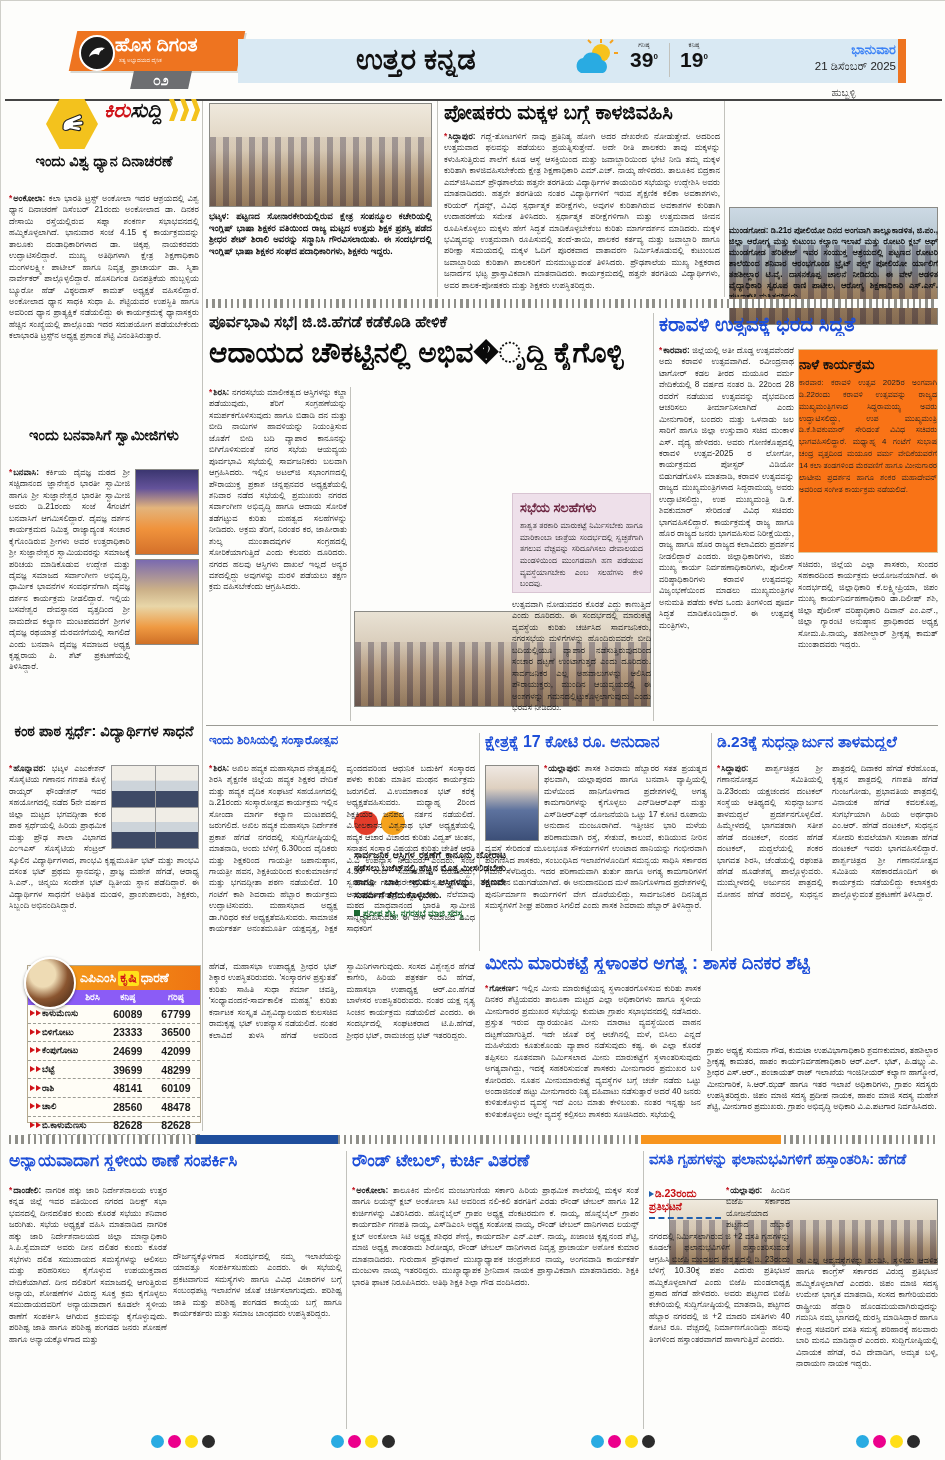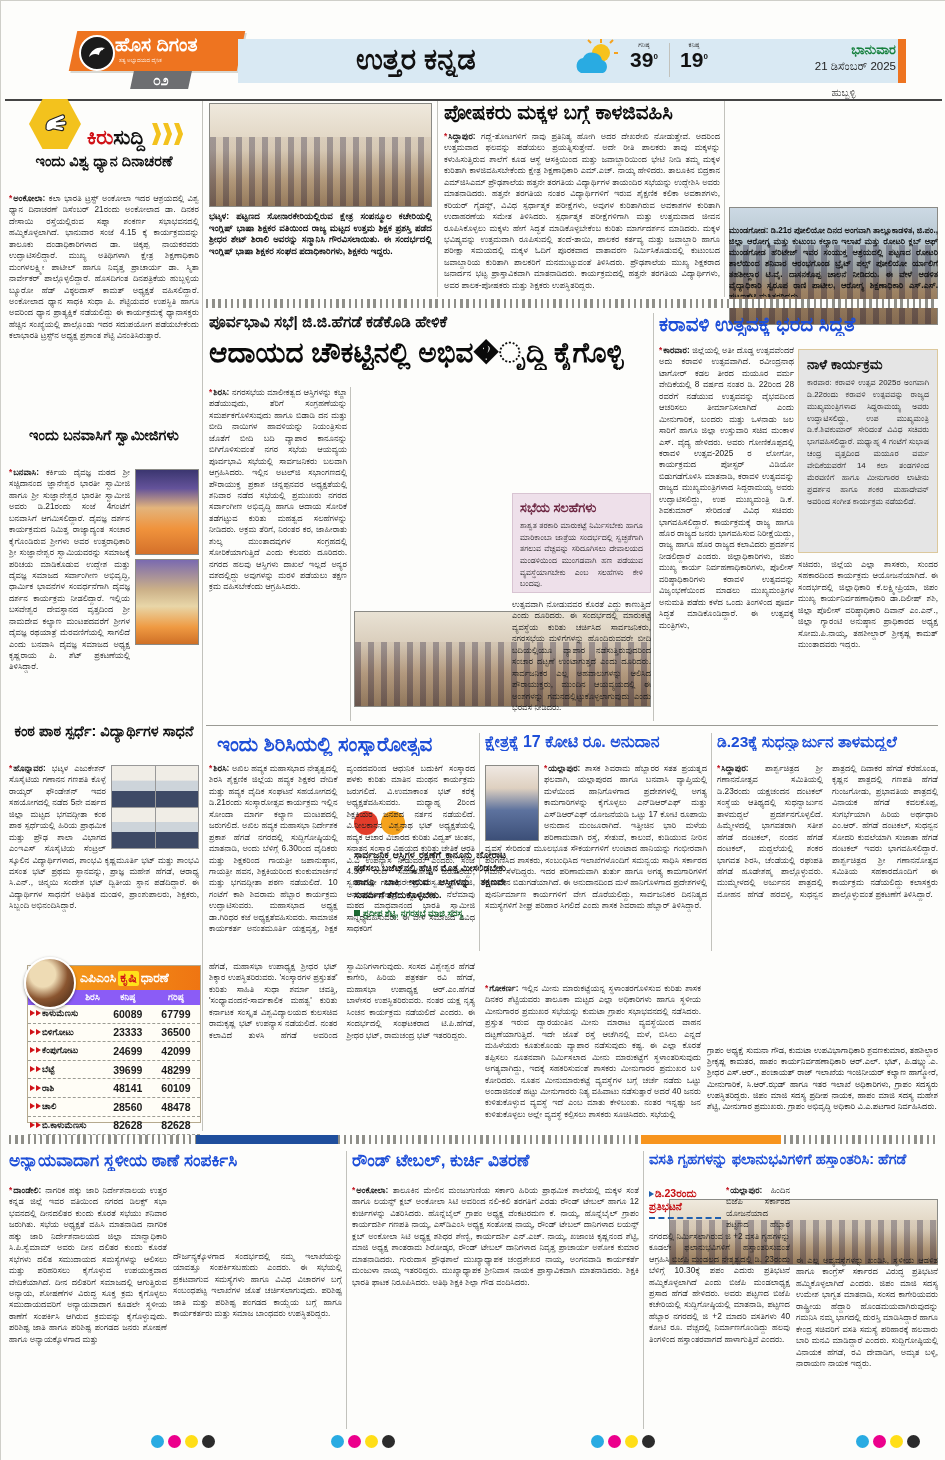--- a/index.html
+++ b/index.html
@@ -55,21 +55,21 @@
   .qmark{position:relative;display:inline-block;width:24px;height:24px;border-radius:50%;margin-right:3px;}
   .qmark::after{content:"";position:absolute;left:2px;bottom:-7px;width:0;height:0;
       border-left:10px solid transparent;border-top:10px solid inherit;}
   .q1{background:#e23c2a;}.q1::after{border-top-color:#e23c2a;}
   .q2{background:#f5a21b;}.q2::after{border-top-color:#f5a21b;}
   .quote-text{font-size:9.3px;font-weight:bold;line-height:1.45;text-align:justify;color:#101010;}
   .attr{font-size:8.6px;font-weight:bold;color:#1c6b32;margin-top:5px;}
   .attr .sq{display:inline-block;width:6px;height:6px;background:#1c6b32;margin-right:3px;}
   .pinkbox{background:#eee0ea;border:1px solid #d8c4d2;box-sizing:border-box;padding:6px 7px;}
   .pinkbox .box-title{color:#6b2440;font-size:13px;margin-bottom:4px;}
-  .beigebox{background:#e5e5e5;border:1px solid #dcc89c;box-sizing:border-box;padding:7px 8px;}
+  .beigebox{background:#f97316;border:1px solid #dcc89c;box-sizing:border-box;padding:7px 0;}
   .beigebox .box-title{color:#101010;font-size:13.5px;margin-bottom:4px;}
   .boxtext{font-size:8.4px;line-height:1.5;text-align:justify;color:#222;}
   .protest{float:left;width:72px;margin:2px 5px 2px 0;border-bottom:2px dashed #1f5fae;padding-bottom:3px;}
   .protest .pt{color:#c60f12;font-weight:bold;font-size:10.5px;line-height:1.25;}
   .dotrow{position:absolute;display:flex;gap:4px;}
   .dot{width:13px;height:13px;border-radius:50%;}
   .collage{float:right;width:86px;height:82px;margin:2px 0 2px 5px;border:1px solid #999;
       display:grid;grid-template-columns:1fr 1fr;grid-auto-rows:1fr;gap:1px;background:#999;}
   .collage div{background:linear-gradient(180deg,#f0ede6 0 35%,#cdd4da 36% 60%,#3e4a66 61% 100%);}
   .swamis{float:right;width:64px;margin:2px 0 2px 5px;}
@@ -113,28 +113,28 @@
     <div style="font-size:6.5px;color:#333;">ಗರಿಷ್ಠ</div>
     <div style="font-size:21px;font-weight:bold;color:#111;line-height:1;"><span>39</span><sup style="font-size:8px;">0</sup></div>
   </div>
   <div class="abs vrule" style="left:668px;top:42px;height:34px;"></div>
   <div class="abs" style="left:672px;top:40px;width:42px;text-align:center;">
     <div style="font-size:6.5px;color:#333;">ಕನಿಷ್ಠ</div>
     <div style="font-size:21px;font-weight:bold;color:#111;line-height:1;"><span>19</span><sup style="font-size:8px;">0</sup></div>
   </div>
 
   <div class="abs" style="left:740px;top:41px;width:155px;text-align:right;">
-    <div style="color:#15803d;font-weight:bold;font-size:13px;">ಭಾನುವಾರ</div>
+    <div style="color:#3b82f6;font-weight:bold;font-size:13px;">ಭಾನುವಾರ</div>
     <div style="color:#222;font-size:11.5px;margin-top:2px;">21 ಡಿಸೆಂಬರ್ 2025</div>
   </div>
   <div class="abs" style="left:897px;top:38px;width:8px;height:44px;background:#ee7420;"></div>
   <div class="abs" style="left:790px;top:86px;width:105px;text-align:center;font-size:10px;color:#333;">ಹುಬ್ಬಳ್ಳಿ</div>
   <div class="abs hrule" style="left:4px;top:98px;width:937px;height:1.5px;background:#444;"></div>
 
-  <div class="abs" style="left:28px;top:98px;width:170px;height:50px;display:flex;align-items:flex-end;">
+  <div class="abs" style="left:45px;top:98px;width:170px;height:50px;display:flex;align-items:flex-start;font-style:italic;">
     <span class="hex">
       <svg viewBox="0 0 30 30" width="30" height="30">
         <path d="M6 20 Q5 12 12 10 L22 6 Q24 5.5 24.5 7.5 Q25 9 23 10 L16 13 L24 12 Q26 12 26 14 Q26 16 24 16 L16 17 L22 18 Q24 18.5 23.5 20.5 Q23 22 21 21.5 L13 20 Q8 23 6 20 Z" fill="#fff" stroke="#222" stroke-width="1.2"></path>
       </svg>
     </span>
     <span style="margin-left:6px;font-size:20px;font-weight:bold;">
       <span style="color:#d01217;">ಕಿರು</span><span style="color:#111;">ಸುದ್ದಿ</span>
     </span>
     <span style="margin-left:5px;"><i class="chev"></i><i class="chev"></i><i class="chev"></i></span>
   </div>
@@ -264,21 +264,21 @@
   </div>
   <div class="beigebox abs" style="left:797px;top:348px;width:140px;height:204px;overflow:hidden;">
     <div class="box-title">ನಾಳೆ ಕಾರ್ಯಕ್ರಮ</div>
     <div class="boxtext" style="font-size:7.9px;">ಕಾರವಾರ: ಕರಾವಳಿ ಉತ್ಸವ 2025ರ ಅಂಗವಾಗಿ ಡಿ.22ರಂದು ಕರಾವಳಿ ಉತ್ಸವವನ್ನು ರಾಜ್ಯದ ಮುಖ್ಯಮಂತ್ರಿಗಳಾದ ಸಿದ್ದರಾಮಯ್ಯ ಅವರು ಉದ್ಘಾಟಿಸಲಿದ್ದು, ಉಪ ಮುಖ್ಯಮಂತ್ರಿ ಡಿ.ಕೆ.ಶಿವಕುಮಾರ್ ಸೇರಿದಂತೆ ವಿವಿಧ ಸಚಿವರು ಭಾಗವಹಿಸಲಿದ್ದಾರೆ. ಮಧ್ಯಾಹ್ನ 4 ಗಂಟೆಗೆ ಸುಭಾಷ ಚಂದ್ರ ವೃತ್ತದಿಂದ ಮಯೂರ ವರ್ಮ ವೇದಿಕೆಯವರೆಗೆ 14 ಕಲಾ ತಂಡಗಳಿಂದ ಮೆರವಣಿಗೆ ಹಾಗೂ ಮೀನುಗಾರರ ಲಾಟೀನು ಪ್ರದರ್ಶನ ಹಾಗೂ ಶಂಕರ ಮಹಾದೇವನ್ ಅವರಿಂದ ಸಂಗೀತ ಕಾರ್ಯಕ್ರಮ ನಡೆಯಲಿದೆ.</div>
   </div>
   <div class="abs bodytext" style="left:797px;top:558px;width:140px;height:90px;">ಸಚಿವರು, ಜಿಲ್ಲೆಯ ಎಲ್ಲಾ ಶಾಸಕರು, ಸುಂದರ ಸಹಕಾರದಿಂದ ಕಾರ್ಯಕ್ರಮ ಆಯೋಜನೆಯಾಗಿದೆ. ಈ ಸಂದರ್ಭದಲ್ಲಿ ಜಿಲ್ಲಾಧಿಕಾರಿ ಕೆ.ಲಕ್ಷ್ಮೀಪ್ರಿಯಾ, ಜಿಪಂ ಮುಖ್ಯ ಕಾರ್ಯನಿರ್ವಹಣಾಧಿಕಾರಿ ಡಾ.ದಿಲೀಷ್ ಶಶಿ, ಜಿಲ್ಲಾ ಪೊಲೀಸ್ ವರಿಷ್ಠಾಧಿಕಾರಿ ದಿವಾನ್ ಎಂ.ಎನ್., ಜಿಲ್ಲಾ ಗ್ಯಾರಂಟಿ ಅನುಷ್ಠಾನ ಪ್ರಾಧಿಕಾರದ ಅಧ್ಯಕ್ಷ ಸೋಮ.ಪಿ.ನಾಯ್ಕ, ತಹಶೀಲ್ದಾರ್ ಶ್ರೀಕೃಷ್ಣ ಕಾಮತ್ ಮುಂತಾದವರು ಇದ್ದರು.</div>
   <div class="photo ph-room people abs" style="left:668px;top:652px;width:269px;height:66px;"></div>
 
   <div class="abs hrule" style="left:205px;top:724px;width:732px;"></div>
 
-  <div class="abs secthead" style="left:216px;top:732px;width:266px;font-size:20px;">ಇಂದು ಶಿರಿಸಿಯಲ್ಲಿ ಸಂಸ್ಕಾರೋತ್ಸವ</div>
+  <div class="abs secthead" style="left:208px;top:732px;width:266px;font-size:12px;">ಇಂದು ಶಿರಿಸಿಯಲ್ಲಿ ಸಂಸ್ಕಾರೋತ್ಸವ</div>
   <div class="abs bodytext cols2" style="left:208px;top:762px;width:266px;height:278px;">
     <span class="star">*</span><span class="dl">ಶಿರಸಿ:</span> <span>ಅಖಿಲ ಹವ್ಯಕ ಮಹಾಸಭಾದ ನೇತೃತ್ವದಲ್ಲಿ ಶಿರಸಿ ಶೈಕ್ಷಣಿಕ ಜಿಲ್ಲೆಯ ಹವ್ಯಕ ಶಿಕ್ಷಕರ ವೇದಿಕೆ ಮತ್ತು ಹವ್ಯಕ ವೈದಿಕ ಸಂಘಟನೆ ಸಹಯೋಗದಲ್ಲಿ ಡಿ.21ರಂದು ಸಂಸ್ಕಾರೋತ್ಸವ ಕಾರ್ಯಕ್ರಮ ಇಲ್ಲಿನ ಸೋಂದಾ ಮಾರ್ಗ ಕಲ್ಯಾಣ ಮಂಟಪದಲ್ಲಿ ಜರುಗಲಿದೆ. ಅಖಿಲ ಹವ್ಯಕ ಮಹಾಸಭಾ ನಿರ್ದೇಶಕ ಪ್ರಕಾಶ ಹೆಗಡೆ ನಗರದಲ್ಲಿ ಸುದ್ದಿಗೋಷ್ಠಿಯಲ್ಲಿ ಮಾತನಾಡಿ, ಅಂದು ಬೆಳಿಗ್ಗೆ 6.30ರಿಂದ ವೈದಿಕರು ಮತ್ತು ಶಿಕ್ಷಕರಿಂದ ಗಾಯತ್ರೀ ಜಪಾನುಷ್ಠಾನ, ಗಾಯತ್ರೀ ಹವನ, ಶಿಕ್ಷಕಿಯರಿಂದ ಕುಂಕುಮಾರ್ಚನೆ ಮತ್ತು ಭಗವದ್ಗೀತಾ ಪಠಣ ನಡೆಯಲಿದೆ. 10 ಗಂಟೆಗೆ ಕಾಶಿ ಶಿವರಾಮ ಹೆಬ್ಬಾರ ಕಾರ್ಯಕ್ರಮ ಉದ್ಘಾಟಿಸುವರು. ಮಹಾಸಭಾದ ಅಧ್ಯಕ್ಷ ಡಾ.ಗಿರಿಧರ ಕಜೆ ಅಧ್ಯಕ್ಷತೆವಹಿಸುವರು. ಸಾಮಾಜಿಕ ಕಾರ್ಯಕರ್ತ ಅನಂತಮೂರ್ತಿ ಯಕ್ಷವೃತ್ತ, ಶಿಕ್ಷಕ ವೃಂದದವರಿಂದ ಆಧುನಿಕ ಬದುಕಿಗೆ ಸಂಸ್ಕಾರದ ಪಳಕು ಕುರಿತು ಮಾತಿನ ಮಂಥನ ಕಾರ್ಯಕ್ರಮ ಜರುಗಲಿದೆ. ವಿ.ಉಮಾಕಾಂತ ಭಟ್ ಕರೆಕ್ಕೆ ಅಧ್ಯಕ್ಷತೆವಹಿಸುವರು. ಮಧ್ಯಾಹ್ನ 2ರಿಂದ ಶಿಕ್ಷಕಿಯರ ಜನಪದ ನರ್ತನ ನಡೆಯಲಿದೆ. ವಿ.ನೀಲಕಾನನ ವಿಶ್ವನಾಥ ಭಟ್ ಅಧ್ಯಕ್ಷತೆಯಲ್ಲಿ ಹವ್ಯಕ ಆಚಾರ ವಿಚಾರದ ಕುರಿತು ವಿದ್ವತ್ ಚಿಂತನ, ಸನಾತನ ಸಂಸ್ಕಾರ ವಿಷಯದ ಕುರಿತು ಚೇತಿಕೆ ಆರತಿ ವಿ.ವಿ ಉಪನ್ಯಾಸ ನೀಡುವರು ಎಂದರು. ಸಂಜೆ 4.30 ರಿಂದ ಸಮಾರೋಪ ಜರುಗಲಿದ್ದು, ಸ್ವರ್ಣವಲ್ಲೀ ಗಂಗಾಧರೇಂದ್ರ ಸರಸ್ವತೀ ಸ್ವಾಮೀಜಿ, ಆನಂದಬೋಧೇಂದ್ರ ಸ್ವಾಮೀಜಿ, ನೆಲೆಮಾವು ಮಠದ ಮಾಧವಾನಂದ ಭಾರತಿ ಸ್ವಾಮೀಜಿ ಸಾನ್ನಿಧ್ಯವಹಿಸುವರು. ಈ ವೇಳೆ ಸಮಾಜದ ವಿವಿಧ ಸಾಧಕರಿಗೆ</span>
   </div>
 
   <div class="abs bodytext cols2" style="left:208px;top:960px;width:266px;height:82px;">ಹೆಗಡೆ, ಮಹಾಸಭಾ ಉಪಾಧ್ಯಕ್ಷ ಶ್ರೀಧರ ಭಟ್ ಶಿಕ್ಕಾರ ಉಪಸ್ಥಿತರಿರುವರು. 'ಸಂಸ್ಕಾರಗಳ ಪ್ರಸ್ತುತತೆ' ಕುರಿತು ಸಾಹಿತಿ ಸುಧಾ ಶರ್ಮಾ ಚವತ್ತಿ, 'ಸಂಧ್ಯಾವಂದನೆ-ಸಾರ್ವಕಾಲಿಕ ಮಹತ್ವ' ಕುರಿತು ಕರ್ನಾಟಕ ಸಂಸ್ಕೃತ ವಿಶ್ವವಿದ್ಯಾಲಯದ ಕುಲಸಚಿವ ರಾಮಕೃಷ್ಣ ಭಟ್ ಉಪನ್ಯಾಸ ನಡೆಯಲಿದೆ. ನಂತರ ಕಲಾವಿದೆ ತುಳಸಿ ಹೆಗಡೆ ಅವರಿಂದ ಸ್ವಾಮಿನಿಗಳಾಗುವುದು. ಸಂಸದ ವಿಶ್ವೇಶ್ವರ ಹೆಗಡೆ ಕಾಗೇರಿ, ಹಿರಿಯ ಪತ್ರಕರ್ತ ರವಿ ಹೆಗಡೆ, ಮಹಾಸಭಾ ಉಪಾಧ್ಯಕ್ಷ ಆರ್.ಎಂ.ಹೆಗಡೆ ಬಾಳೇಸರ ಉಪಸ್ಥಿತರಿರುವರು. ನಂತರ ಯಕ್ಷ ನೃತ್ಯ ಸಿಂಚನ ಕಾರ್ಯಕ್ರಮ ನಡೆಯಲಿದೆ ಎಂದರು. ಈ ಸಂದರ್ಭದಲ್ಲಿ ಸಂಘಟಕರಾದ ಟಿ.ಪಿ.ಹೆಗಡೆ, ಶ್ರೀಧರ ಭಟ್, ರಾಮಚಂದ್ರ ಭಟ್ ಇತರರಿದ್ದರು.</div>
 
   <div class="abs vrule" style="left:478px;top:732px;height:218px;"></div>
 
   <div class="abs secthead" style="left:484px;top:732px;width:222px;font-size:16px;">ಕ್ಷೇತ್ರಕ್ಕೆ 17 ಕೋಟಿ ರೂ. ಅನುದಾನ</div>
   <div class="abs bodytext" style="left:484px;top:762px;width:222px;height:188px;">
@@ -286,20 +286,21 @@
     <span class="star">*</span><span class="dl">ಯಲ್ಲಾಪುರ:</span> <span>ಶಾಸಕ ಶಿವರಾಮ ಹೆಬ್ಬಾರರ ಸತತ ಪ್ರಯತ್ನದ ಫಲವಾಗಿ, ಯಲ್ಲಾಪುರದ ಹಾಗೂ ಬನವಾಸಿ ವ್ಯಾಪ್ತಿಯಲ್ಲಿ ಮಳೆಯಿಂದ ಹಾನಿಗೊಳಗಾದ ಪ್ರದೇಶಗಳಲ್ಲಿ ಅಗತ್ಯ ಕಾಮಗಾರಿಗಳನ್ನು ಕೈಗೊಳ್ಳಲು ಎನ್‌ಡಿಆರ್‌ಎಫ್ ಮತ್ತು ಎಸ್‌ಡಿಆರ್‌ಎಫ್ ಯೋಜನೆಯಡಿ ಒಟ್ಟು 17 ಕೋಟಿ ರೂಪಾಯಿ ಅನುದಾನ ಮಂಜೂರಾಗಿದೆ. ಇತ್ತೀಚಿನ ಭಾರಿ ಮಳೆಯ ಪರಿಣಾಮವಾಗಿ ರಸ್ತೆ, ಸೇತುವೆ, ಕಾಲುವೆ, ಕುಡಿಯುವ ನೀರಿನ ವ್ಯವಸ್ಥೆ ಸೇರಿದಂತೆ ಮೂಲಭೂತ ಸೌಕರ್ಯಗಳಿಗೆ ಉಂಟಾದ ಹಾನಿಯನ್ನು ಗಂಭೀರವಾಗಿ ಪರಿಗಣಿಸಿದ ಶಾಸಕರು, ಸಂಬಂಧಿಸಿದ ಇಲಾಖೆಗಳೊಂದಿಗೆ ಸಮನ್ವಯ ಸಾಧಿಸಿ ಸರ್ಕಾರದ ಗಮನ ಸೆಳೆದಿದ್ದರು. ಇದರ ಪರಿಣಾಮವಾಗಿ ತುರ್ತು ಹಾಗೂ ಅಗತ್ಯ ಕಾಮಗಾರಿಗಳಿಗೆ ಅನುದಾನ ಬಿಡುಗಡೆಯಾಗಿದೆ. ಈ ಅನುದಾನದಿಂದ ಮಳೆ ಹಾನಿಗೊಳಗಾದ ಪ್ರದೇಶಗಳಲ್ಲಿ ಪುನರ್ನಿರ್ಮಾಣ ಕಾರ್ಯಗಳಿಗೆ ವೇಗ ದೊರೆಯಲಿದ್ದು, ಸಾರ್ವಜನಿಕರ ದಿನನಿತ್ಯದ ಸಮಸ್ಯೆಗಳಿಗೆ ಶೀಘ್ರ ಪರಿಹಾರ ಸಿಗಲಿದೆ ಎಂದು ಶಾಸಕ ಶಿವರಾಮ ಹೆಬ್ಬಾರ್ ತಿಳಿಸಿದ್ದಾರೆ.</span>
   </div>
 
   <div class="abs vrule" style="left:710px;top:732px;height:218px;"></div>
 
   <div class="abs secthead" style="left:716px;top:732px;width:222px;font-size:15.5px;">ಡಿ.23ಕ್ಕೆ ಸುಧನ್ವಾರ್ಜುನ ತಾಳಮದ್ದಲೆ</div>
   <div class="abs bodytext cols2" style="left:716px;top:762px;width:221px;height:188px;">
     <span class="star">*</span><span class="dl">ಸಿದ್ದಾಪುರ:</span> <span>ಪಾರ್ಶ್ವಚಿತ್ರದ ಶ್ರೀ ಗಣಾನನೋತ್ಸವ ಸಮಿತಿಯಲ್ಲಿ ಡಿ.23ರಂದು ಯಕ್ಷಚಂದನ ದಂಟಕಲ್ ಸಂಸ್ಥೆಯ ಆತಿಥ್ಯದಲ್ಲಿ ಸುಧನ್ವಾರ್ಜುನ ತಾಳಮದ್ದಲೆ ಪ್ರದರ್ಶನಗೊಳ್ಳಲಿದೆ. ಹಿಮ್ಮೇಳದಲ್ಲಿ ಭಾಗವತರಾಗಿ ಸತೀಶ ಹೆಗಡೆ ದಂಟಕಲ್, ನಂದನ ಹೆಗಡೆ ದಂಟಕಲ್, ಮದ್ದಲೆಯಲ್ಲಿ ಶಂಕರ ಭಾಗವತ ಶಿರಸಿ, ಚೆಂಡೆಯಲ್ಲಿ ರಘುಪತಿ ಹೆಗಡೆ ಹೂಡೇಶಹ್ಮ ಪಾಲ್ಗೊಳ್ಳುವರು. ಮುಮ್ಮೇಳದಲ್ಲಿ ಅರ್ಜುನನ ಪಾತ್ರದಲ್ಲಿ ಮೋಹನ ಹೆಗಡೆ ಹರವಳ್ಳಿ, ಸುಧನ್ವನ ಪಾತ್ರದಲ್ಲಿ ದಿವಾಕರ ಹೆಗಡೆ ಕೆರೆಹೊಂಡ, ಕೃಷ್ಣನ ಪಾತ್ರದಲ್ಲಿ ಗಣಪತಿ ಹೆಗಡೆ ಗುಂಜಗೋಡು, ಪ್ರಭಾವತಿಯ ಪಾತ್ರದಲ್ಲಿ ವಿನಾಯಕ ಹೆಗಡೆ ಕವಲಕೊಪ್ಪ, ಸುಗರ್ಭೆಯಾಗಿ ಹಿರಿಯ ಅರ್ಥಧಾರಿ ಎಂ.ಆರ್. ಹೆಗಡೆ ದಂಟಕಲ್, ಸುಧನ್ವನ ಸೋದರಿ ಕುವಲೆಯಾಗಿ ಸುಜಾತಾ ಹೆಗಡೆ ದಂಟಕಲ್ ಇವರು ಭಾಗವಹಿಸಲಿದ್ದಾರೆ. ಪಾರ್ಶ್ವಚಿತ್ರದ ಶ್ರೀ ಗಣಾನನೋತ್ಸವ ಸಮಿತಿಯ ಸಹಕಾರದೊಂದಿಗೆ ಈ ಕಾರ್ಯಕ್ರಮ ನಡೆಯಲಿದ್ದು ಕಲಾಸಕ್ತರು ಪಾಲ್ಗೊಳ್ಳುವಂತೆ ಪ್ರಕಟಣೆಗೆ ತಿಳಿಸಿದ್ದಾರೆ.</span>
   </div>
 
+  <div class="abs secthead" style="left:484px;top:952px;width:454px;font-size:18px;">ಮೀನು ಮಾರುಕಟ್ಟೆ ಸ್ಥಳಾಂತರ ಅಗತ್ಯ : ಶಾಸಕ ದಿನಕರ ಶೆಟ್ಟಿ</div>
   <div class="abs bodytext" style="left:484px;top:982px;width:216px;height:146px;">
     <span class="star">*</span><span class="dl">ಗೋಕರ್ಣ:</span> <span>ಇಲ್ಲಿನ ಮೀನು ಮಾರುಕಟ್ಟೆಯನ್ನ ಸ್ಥಳಾಂತರಗೊಳಿಸುವ ಕುರಿತು ಶಾಸಕ ದಿನಕರ ಶೆಟ್ಟಿಯವರು ತಾಲೂಕಾ ಮಟ್ಟದ ಎಲ್ಲಾ ಅಧಿಕಾರಿಗಳು ಹಾಗೂ ಸ್ಥಳೀಯ ಮೀನುಗಾರರ ಪ್ರಮುಖರ ಸಭೆಯನ್ನು ಕುಮಟಾ ಗ್ರಾಪಂ ಸಭಾಭವನದಲ್ಲಿ ನಡೆಸಿದರು. ಪ್ರಸ್ತುತ ಇರುವ ದ್ವಾರಯಂತಿನ ಮೀನು ಮಾರಾಟ ವ್ಯವಸ್ಥೆಯಿಂದ ವಾಹನ ದಟ್ಟಣೆಯಾಗುತ್ತಿದೆ. ಇದೇ ಜೊತೆ ರಸ್ತೆ ಆಚೆಗಿನಲ್ಲಿ ಮಳೆ, ಬಿಸಿಲು ಎನ್ನದೆ ಮಹಿಳೆಯರು ಕೂತುಕೊಂಡು ವ್ಯಾಪಾರ ನಡೆಸುವುದು ಕಷ್ಟ. ಈ ಎಲ್ಲಾ ಕೊರತೆ ತಪ್ಪಿಸಲು ನೂತನವಾಗಿ ನಿರ್ಮಿಸಲಾದ ಮೀನು ಮಾರುಕಟ್ಟೆಗೆ ಸ್ಥಳಾಂತರಿಸುವುದು ಅಗತ್ಯವಾಗಿದ್ದು, ಇದಕ್ಕೆ ಸಹಕರಿಸುವಂತೆ ಶಾಸಕರು ಮೀನುಗಾರರ ಪ್ರಮುಖರ ಬಳಿ ಕೋರಿದರು. ನೂತನ ಮೀನುಮಾರುಕಟ್ಟೆ ವ್ಯವಸ್ಥೆಗಳ ಬಗ್ಗೆ ಚರ್ಚೆ ನಡೆದು ಒಟ್ಟು ಅಂದಾಜಿನಂತೆ ಹಟ್ಟು ಮೀನುಗಾರರು ನಿತ್ಯ ವಹಿವಾಟು ನಡೆಸುತ್ತಾರೆ ಅದರೆ 40 ಜನರು ಕುಳಿತುಕೊಳ್ಳುವ ವ್ಯವಸ್ಥೆ ಇದೆ ಎಂಬ ಮಾತು ಕೇಳಿಬಂತು. ನಂತರ ಇನ್ನಷ್ಟು ಜನ ಕುಳಿತುಕೊಳ್ಳಲು ಅಲ್ಲೇ ವ್ಯವಸ್ಥೆ ಕಲ್ಪಿಸಲು ಶಾಸಕರು ಸೂಚಿಸಿದರು. ಸಭೆಯಲ್ಲಿ</span>
   </div>
 
   <div class="abs caption" style="left:706px;top:1044px;width:231px;height:84px;font-weight:normal;font-size:8.3px;">ಗ್ರಾಪಂ ಅಧ್ಯಕ್ಷೆ ಸುಮನಾ ಗೌಡ, ಕುಮಟಾ ಉಪವಿಭಾಗಾಧಿಕಾರಿ ಶ್ರವಣಕುಮಾರ, ತಹಶಿಲ್ದಾರ ಶ್ರೀಕೃಷ್ಣ ಕಾಮತರ, ಹಾಪಂ ಕಾರ್ಯನಿರ್ವಹಣಾಧಿಕಾರಿ ಆರ್.ಎಲ್. ಭಟ್, ಪಿ.ಡಬ್ಲ್ಯು.ಎ. ಶ್ರೀಧರ ಎಸ್.ಆರ್., ಪಂಚಾಯತ್ ರಾಜ್ ಇಲಾಖೆಯ ಇಂಜಿನೀಯರ್ ಕಲ್ಯಾಣ ಹಾಗ್ಮೋರೆ, ಮೀನುಗಾರಿಕೆ, ಸಿ.ಆರ್.ಝಡ್ ಹಾಗೂ ಇತರ ಇಲಾಖೆ ಅಧಿಕಾರಿಗಳು, ಗ್ರಾಪಂ ಸದಸ್ಯರು ಉಪಸ್ಥಿತರಿದ್ದರು. ಜಿಪಂ ಮಾಜಿ ಸದಸ್ಯ ಪ್ರದೀಪ ನಾಯಕ, ಹಾಪಂ ಮಾಜಿ ಸದಸ್ಯ ಮಹೇಶ ಶೆಟ್ಟಿ, ಮೀನುಗಾರ ಪ್ರಮುಖರು. ಗ್ರಾಪಂ ಅಭಿವೃದ್ಧಿ ಅಧಿಕಾರಿ ವಿ.ಎ.ಪಟಗಾರ ನಿರ್ವಹಿಸಿದರು.</div>
 
   <div class="abs stripes" style="left:8px;top:1134px;width:929px;">
     <span class="seg" style="left:187px;width:142px;background:#1f4e9c;"></span>
     <span class="seg" style="left:632px;width:140px;background:#f7941d;"></span>
   </div>

